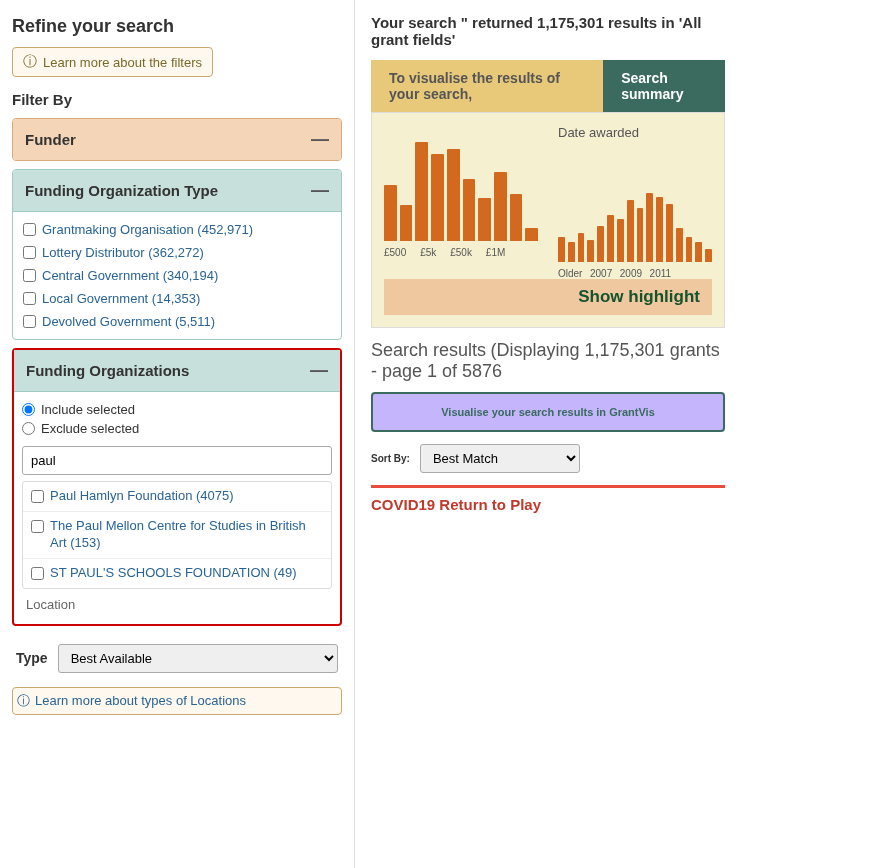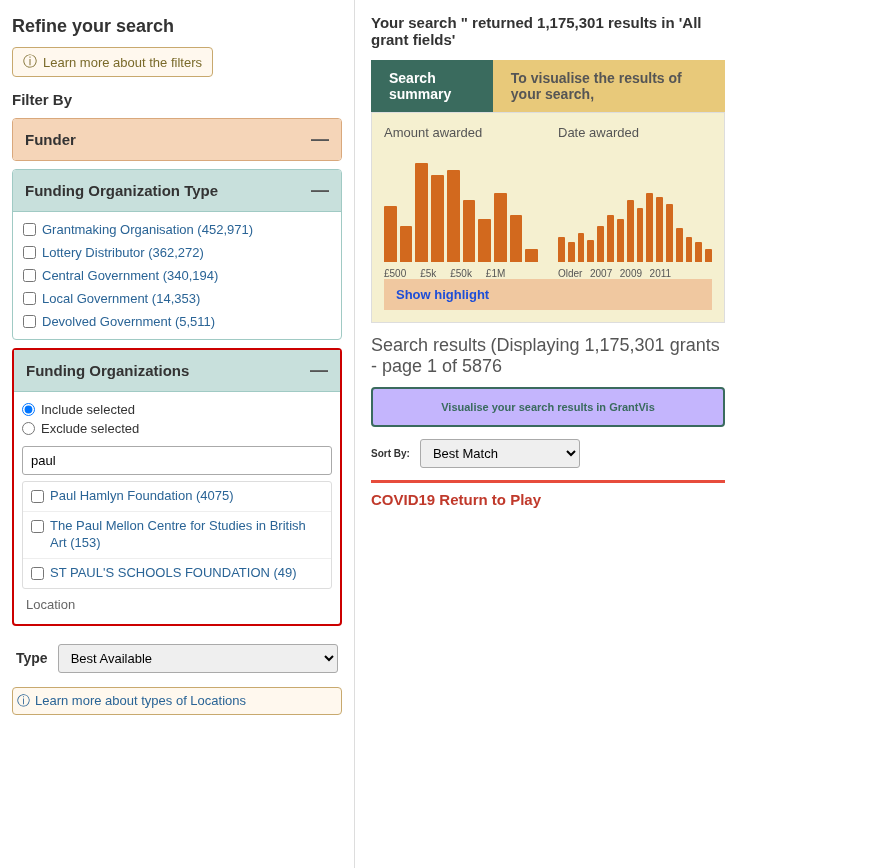--- a/index.html
+++ b/index.html
@@ -154,23 +154,24 @@
     .charts-row { display: flex; gap: 20px; }
     .chart-block { flex: 1; }
     .chart-title { font-size: 13px; color: #555; margin-bottom: 6px; }
     .bar-chart { display: flex; align-items: flex-end; gap: 3px; height: 120px; padding: 4px 0; }
     .bar { background: #d2691e; flex: 1; border-radius: 1px 1px 0 0; }
     .chart-labels { display: flex; gap: 3px; font-size: 10px; color: #555; margin-top: 2px; }
     .chart-labels span { flex: 1; text-align: center; }
     .show-highlight-bar {
       background: #f0c8a0;
       padding: 8px 12px;
+      text-align: right;
       font-weight: bold;
-      font-size: 13px;
-      color: #1d4ed8;
+      font-size: 17px;
+      color: #14532d;
     }
 
     
     .search-results-title { font-size: 16px; font-weight: bold; color: #333; margin-bottom: 10px; }
     .search-results-title span { font-size: 18px; font-weight: normal; color: #555; }
     .visualise-btn {
       display: block; width: 100%;
       padding: 12px 16px;
       border: 2px solid #3a6b5e;
       border-radius: 4px;
@@ -293,33 +294,32 @@
     <div class="learn-more-locations">
       <span>ⓘ</span>
       <span>Learn more about types of Locations</span>
     </div>
   </div>
 
   <div class="right-panel">
     <div class="search-result-header">Your search " returned 1,175,301 results in 'All grant fields'</div>
 
     <div class="tabs">
+      <div class="tab tab-inactive">
+        <span>To visualise the results of your search,</span>
+      </div>
       <div class="tab tab-active">
         <span>Search summary</span>
       </div>
-      <div class="tab tab-inactive">
-        <span>To visualise the results of your search,</span>
-      </div>
     </div>
 
     <div class="chart-area">
       <div class="charts-row">
 
         <div class="chart-block">
-          <div class="chart-title">Amount awarded</div>
           <div class="bar-chart">
             <div class="bar" style="height:50%"></div>
             <div class="bar" style="height:32%"></div>
             <div class="bar" style="height:88%"></div>
             <div class="bar" style="height:78%"></div>
             <div class="bar" style="height:82%"></div>
             <div class="bar" style="height:55%"></div>
             <div class="bar" style="height:38%"></div>
             <div class="bar" style="height:62%"></div>
             <div class="bar" style="height:42%"></div>

